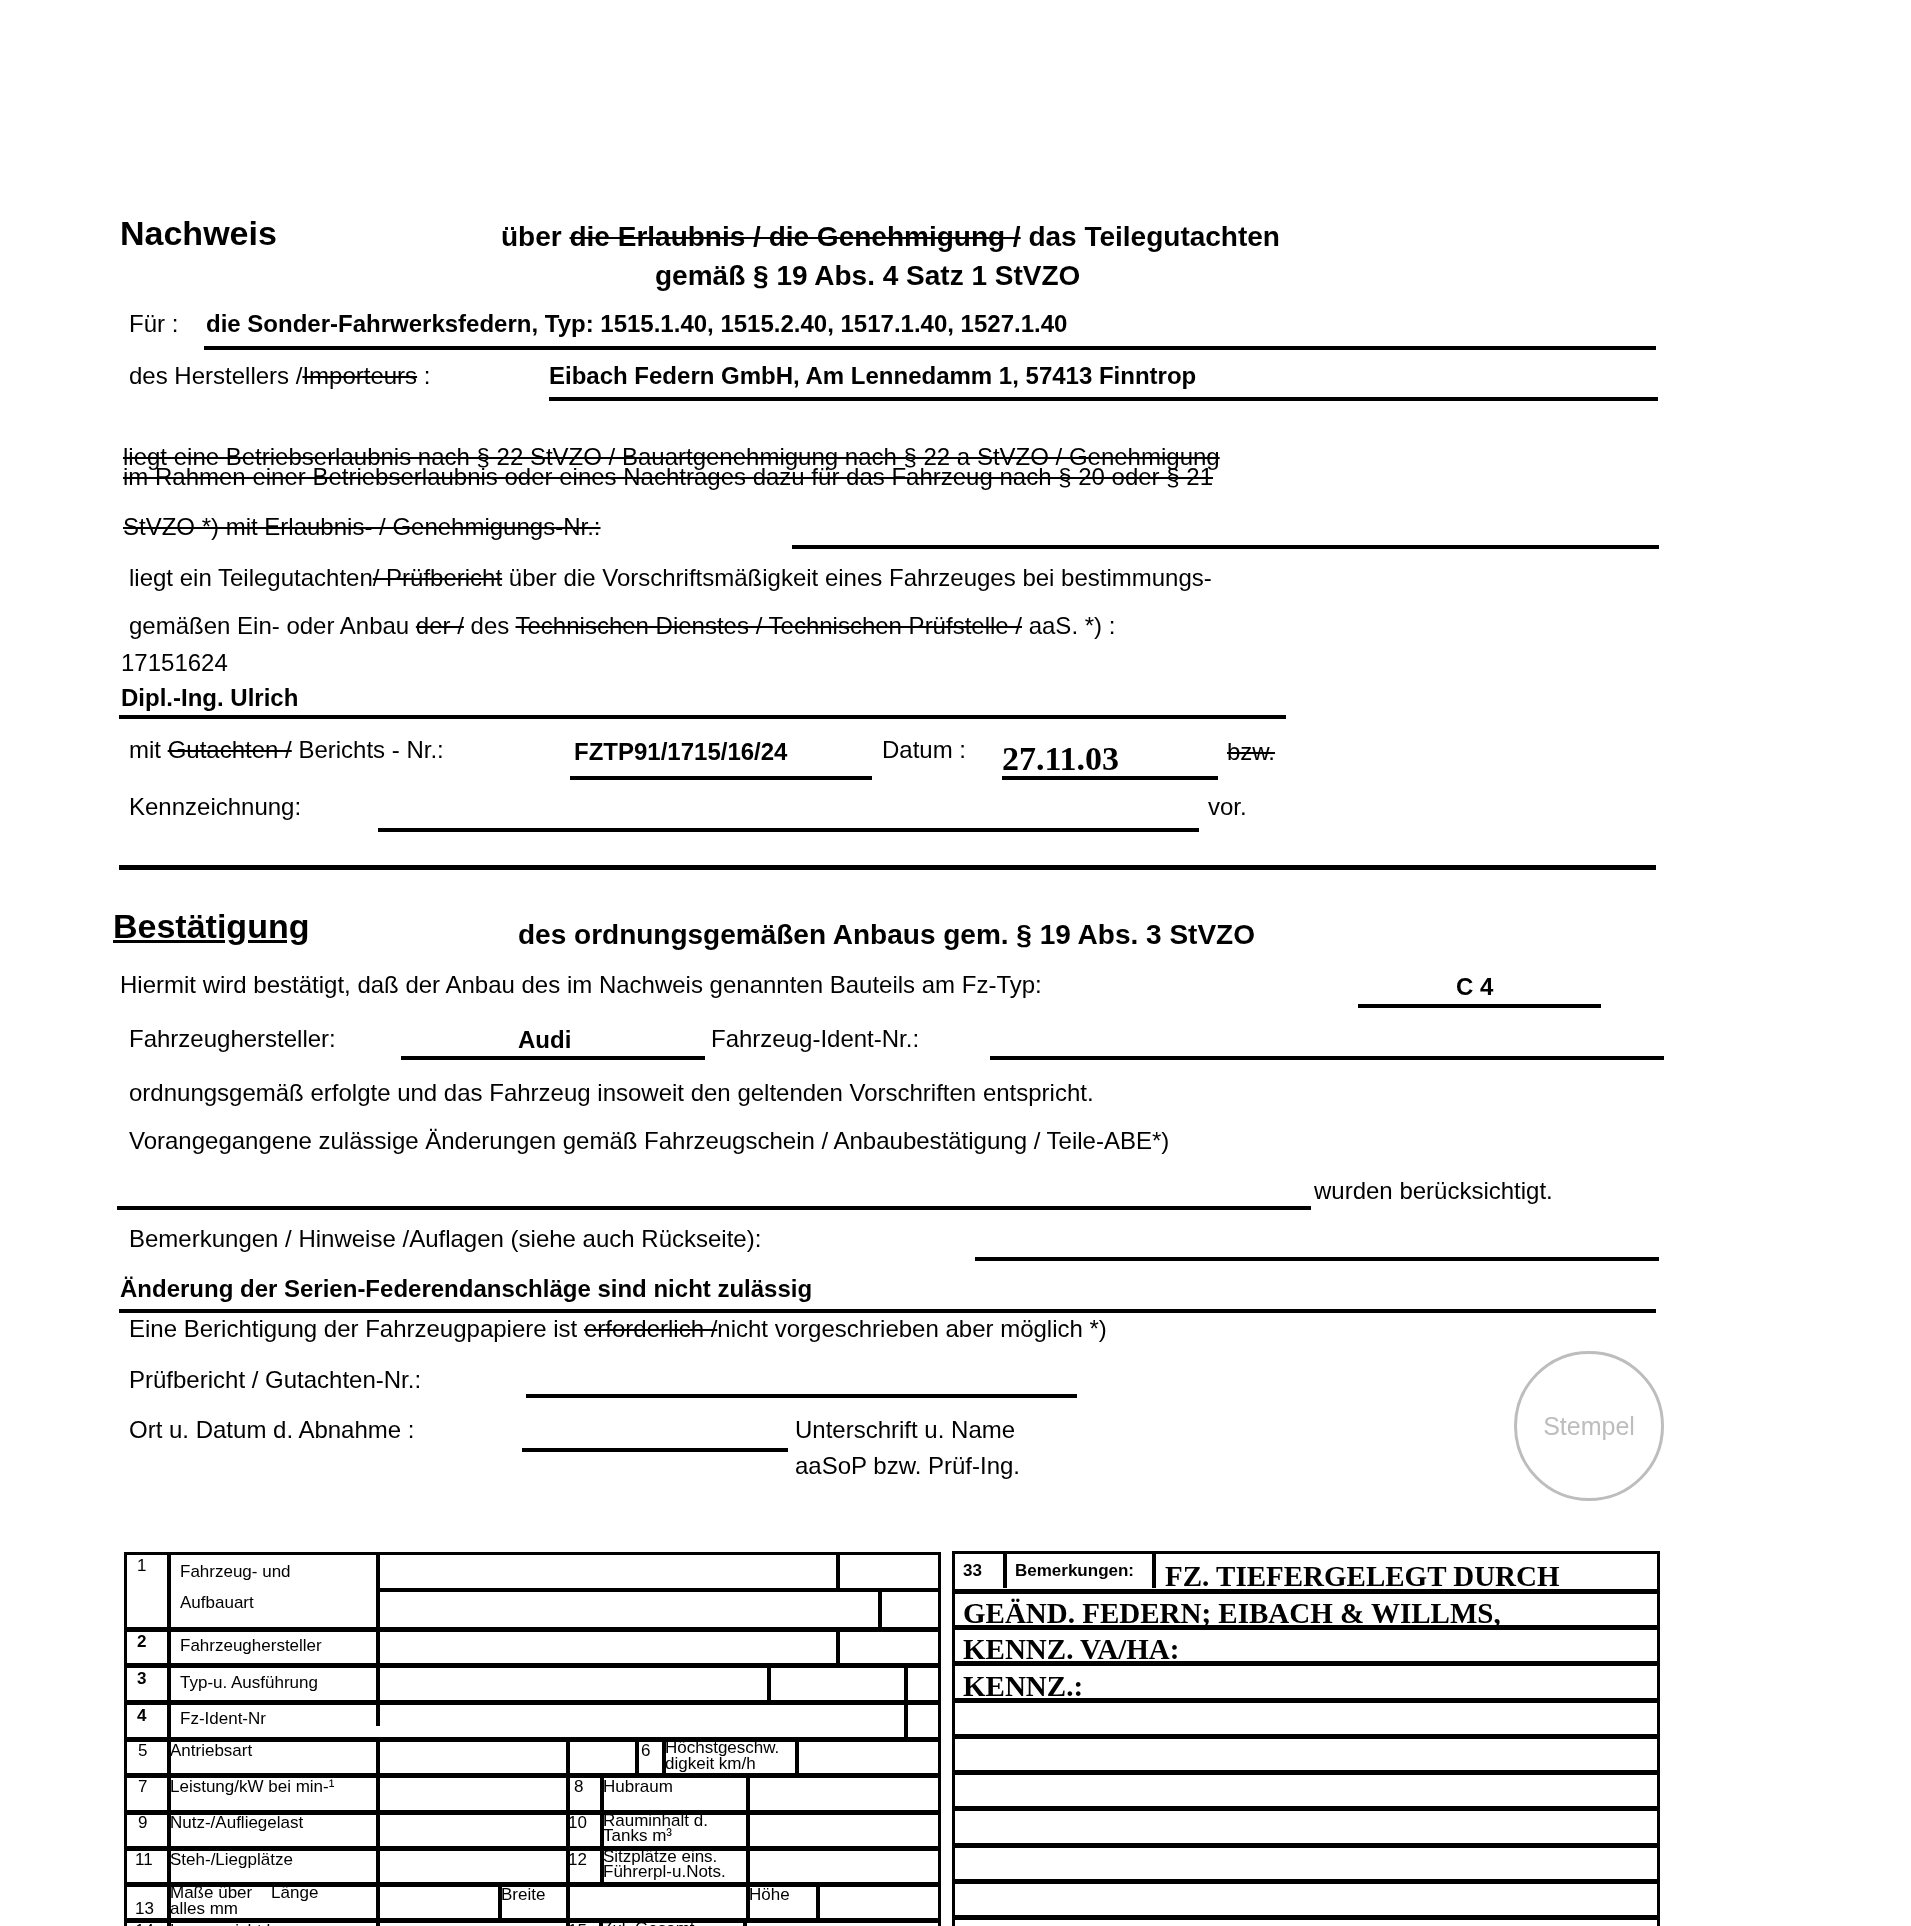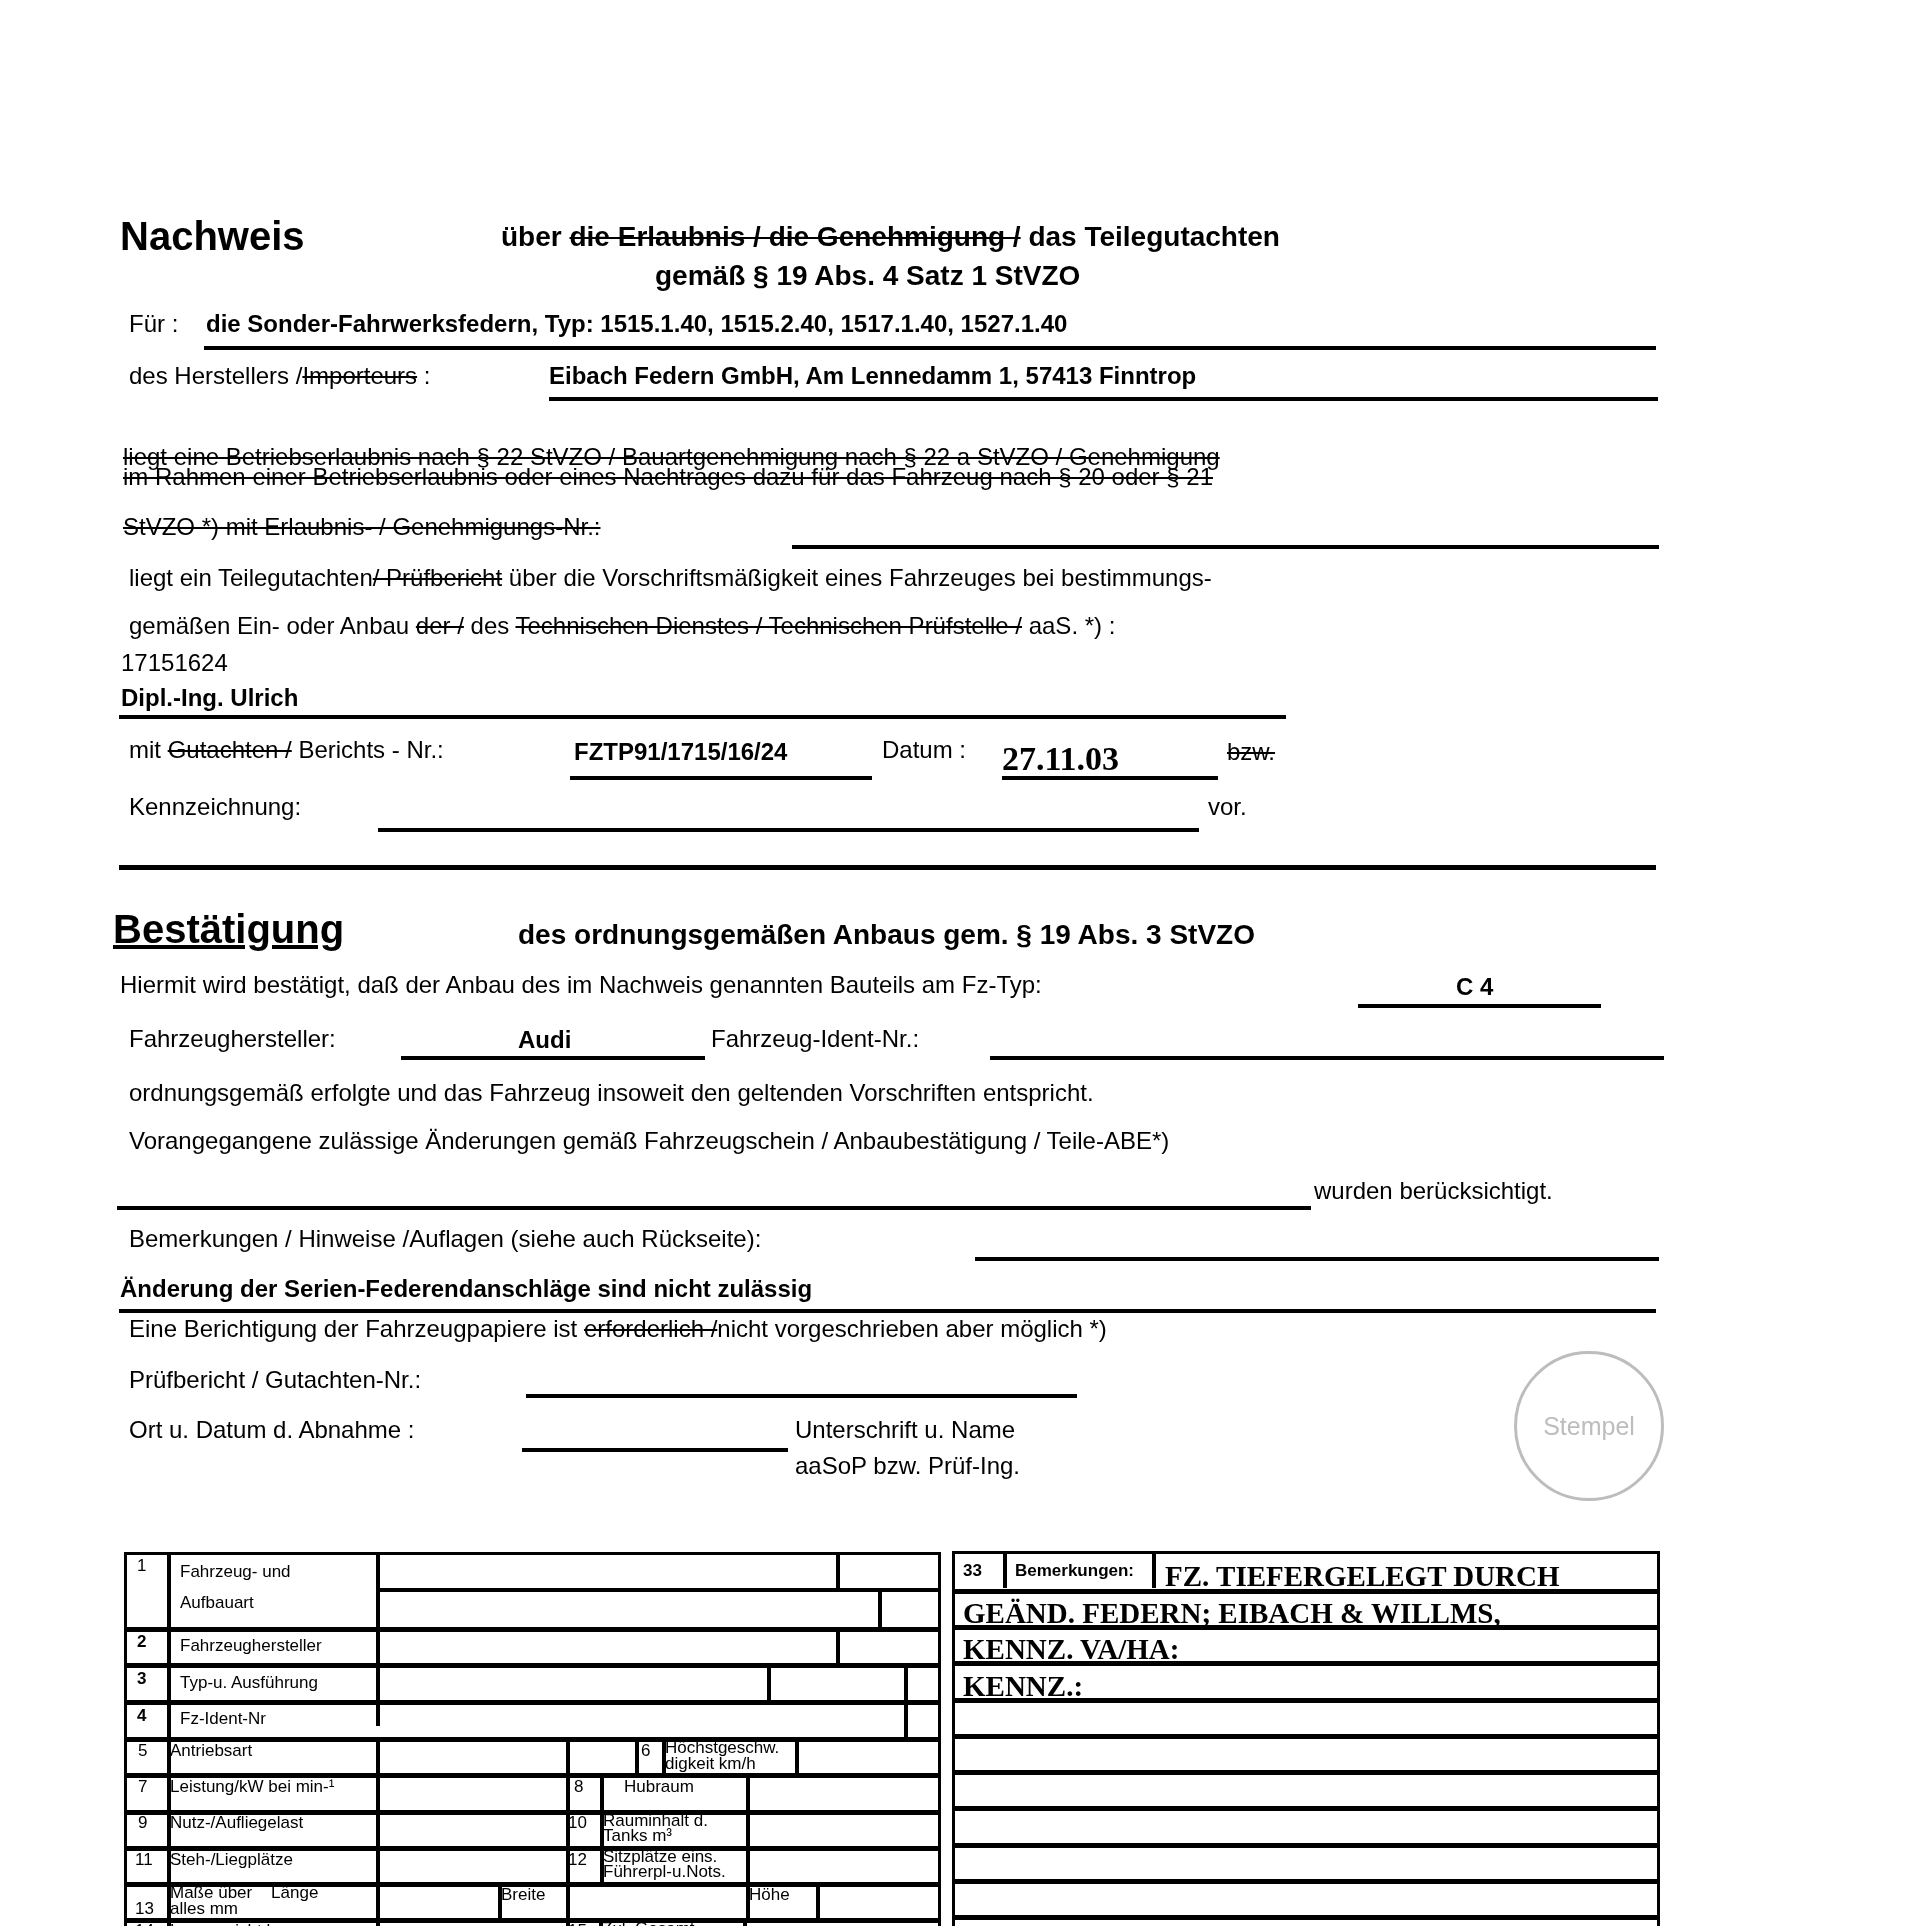--- a/index.html
+++ b/index.html
@@ -1,20 +1,20 @@
 <!DOCTYPE html>
 <html style="font-size:6.2px"><head>
 <meta charset="utf-8">
 <style>
   html,body{margin:0;padding:0;background:#fff;}
   body{width:1911px;height:2703px;position:relative;overflow:hidden;font-family:"Liberation Sans",sans-serif;color:#000;}
   .abs{position:absolute;white-space:nowrap;}
   .b{font-weight:bold;}
   .t{font-size:24px;line-height:1;}
-  .h1{font-size:40px;font-weight:bold;line-height:1;}
+  .h1{font-size:34px;font-weight:bold;line-height:1;}
   .h2{font-size:28px;font-weight:bold;line-height:1;}
   .s{text-decoration:line-through;text-decoration-thickness:2.3px;}
   .rule{position:absolute;background:#000;height:3.5px;}
   .thick{height:5.4px;}
   .serif{font-family:"Liberation Serif",serif;}
   
   .tb{position:absolute;border:3.5px solid #000;box-sizing:border-box;}
   .hl{position:absolute;background:#000;height:4.6px;}
   .vl{position:absolute;background:#000;width:3.5px;}
   .lbl{position:absolute;font-size:17px;line-height:17.7px;white-space:nowrap;}
@@ -192,21 +192,21 @@
 
   <span class="num" style="left:138px;top:1742px;">5</span>
   <span class="lbl" style="left:170px;top:1742px;">Antriebsart</span>
   <span class="num" style="left:641px;top:1742px;">6</span>
   <span class="lbl" style="left:665px;top:1740px;line-height:15.4px;">Höchstgeschw.</span>
   <span class="lbl" style="left:665px;top:1756px;line-height:15.4px;">digkeit km/h</span>
 
   <span class="num" style="left:138px;top:1778px;">7</span>
   <span class="lbl" style="left:170px;top:1778px;">Leistung/kW bei min-¹</span>
   <span class="num" style="left:574px;top:1778px;">8</span>
-  <span class="lbl" style="left:603px;top:1778px;margin-left:21px;">Hubraum</span>
+  <span class="lbl" style="left:603px;top:1778px;">Hubraum</span>
 
   <span class="num" style="left:138px;top:1814px;">9</span>
   <span class="lbl" style="left:170px;top:1814px;">Nutz-/Aufliegelast</span>
   <span class="num" style="left:568px;top:1814px;">10</span>
   <span class="lbl" style="left:603px;top:1813px;line-height:15.4px;">Rauminhalt d.</span>
   <span class="lbl" style="left:603px;top:1828px;line-height:15.4px;">Tanks m³</span>
 
   <span class="num" style="left:135px;top:1851px;">11</span>
   <span class="lbl" style="left:170px;top:1851px;">Steh-/Liegplätze</span>
   <span class="num" style="left:568px;top:1851px;">12</span>

